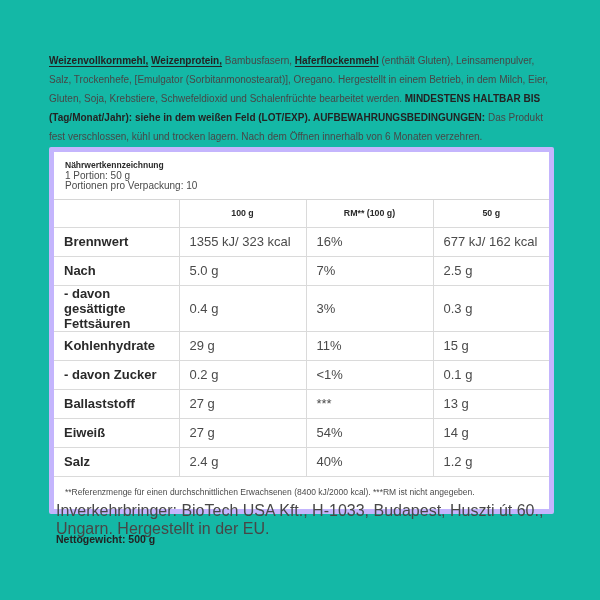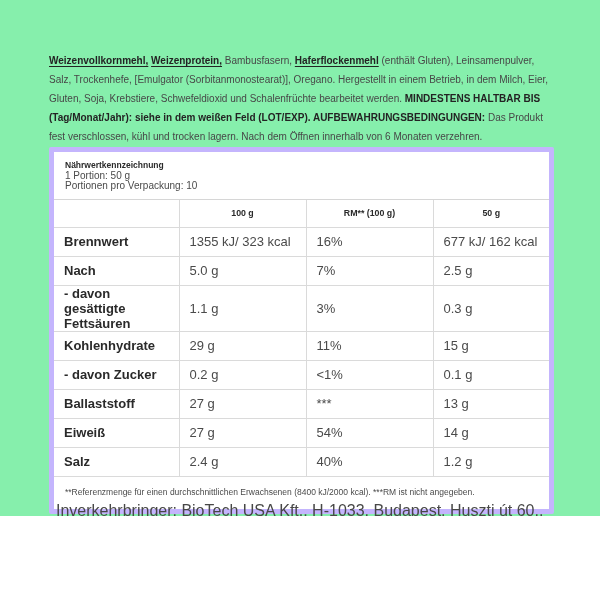--- a/index.html
+++ b/index.html
@@ -1,20 +1,20 @@
 <!DOCTYPE html>
 <html><head>
 <meta charset="utf-8">
 <style>
   html, body { margin: 0; padding: 0; background: #ffffff; }
   .page {
     position: relative;
     width: 600px;
-    height: 516px;
-    background: #86efac;
+    height: 600px;
+    background: #14b8a6;
     font-family: "Liberation Sans", sans-serif;
     overflow: hidden;
   }
   
   .ingredients {
     position: absolute;
     left: 49px;
     top: 51px;
     width: 509px;
     margin: 0;
@@ -114,21 +114,21 @@
             <td class="val">677 kJ/ 162 kcal</td>
           </tr>
           <tr>
             <td class="lbl">Nach</td>
             <td class="val">5.0 g</td>
             <td class="val">7%</td>
             <td class="val">2.5 g</td>
           </tr>
           <tr>
             <td class="lbl">- davon gesättigte Fettsäuren</td>
-            <td class="val">1.1 g</td>
+            <td class="val">0.4 g</td>
             <td class="val">3%</td>
             <td class="val">0.3 g</td>
           </tr>
           <tr>
             <td class="lbl">Kohlenhydrate</td>
             <td class="val">29 g</td>
             <td class="val">11%</td>
             <td class="val">15 g</td>
           </tr>
           <tr>

